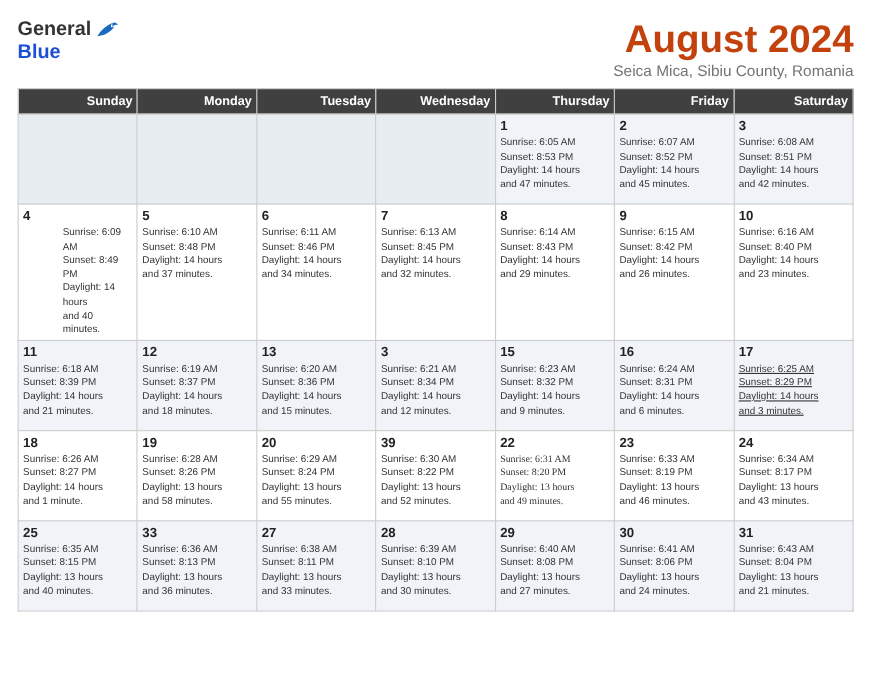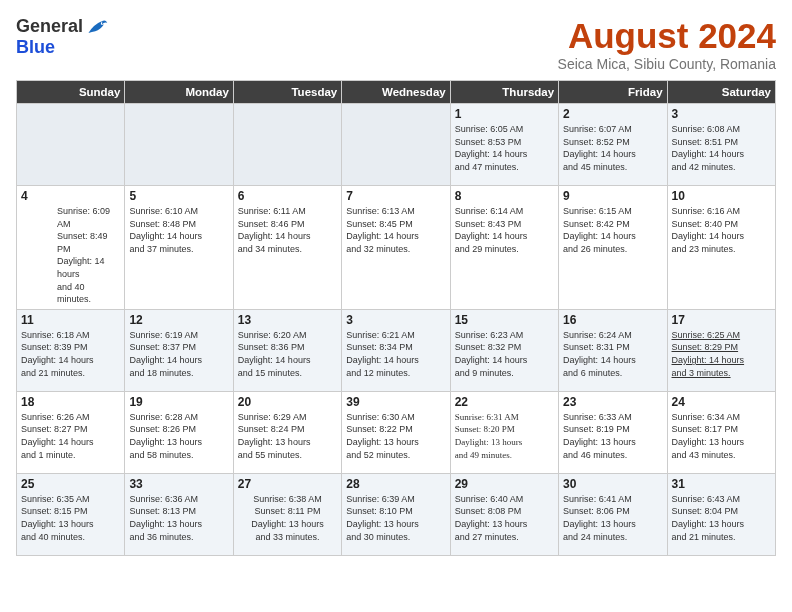--- a/index.html
+++ b/index.html
@@ -339,21 +339,21 @@
           </td>
           <td>
             <span class="day-num">33</span>
             <div class="day-info" style="white-space: pre-line;">Sunrise: 6:36 AM
 Sunset: 8:13 PM
 Daylight: 13 hours
 and 36 minutes.</div>
           </td>
           <td>
             <span class="day-num">27</span>
-            <div class="day-info" style="white-space: pre-line; text-align: center;">Sunrise: 6:38 AM
+            <div class="day-info" style="white-space: pre-line;">Sunrise: 6:38 AM
 Sunset: 8:11 PM
 Daylight: 13 hours
 and 33 minutes.</div>
           </td>
           <td>
             <span class="day-num">28</span>
             <div class="day-info" style="white-space: pre-line;">Sunrise: 6:39 AM
 Sunset: 8:10 PM
 Daylight: 13 hours
 and 30 minutes.</div>

